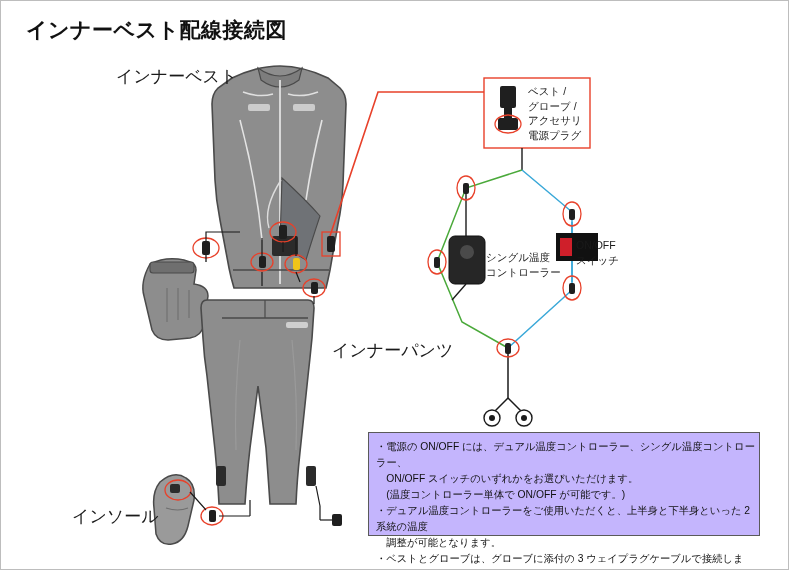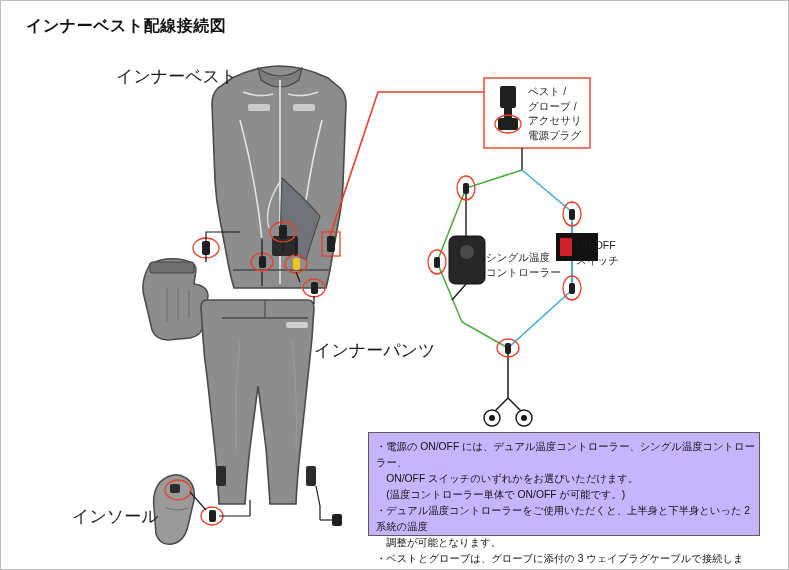--- a/index.html
+++ b/index.html
@@ -19,21 +19,21 @@
     position: absolute;
     left: 0; top: 0;
     width: 789px; height: 570px;
     border: 1px solid #bdbdbd;
     box-sizing: border-box;
   }
   .title {
     position: absolute;
     left: 26px;
     top: 16px;
-    font-size: 16px;
+    font-size: 21px;
     font-weight: bold;
     color: #111111;
     letter-spacing: 0.5px;
     white-space: nowrap;
   }
   .lbl {
     position: absolute;
     font-size: 17px;
     color: #1a1a1a;
     white-space: pre;
@@ -236,21 +236,21 @@
       <ellipse cx="508" cy="348" rx="11" ry="9" fill="none" stroke="#e8412a" stroke-width="1.3"></ellipse>
       <rect x="505" y="343" width="6" height="11" rx="2" fill="#1f1f1f"></rect>
     </g>
 
   </svg>
 
   <div class="onoff-box"></div>
   <div class="onoff-red"></div>
 
   <div class="lbl" style="left:116px; top:66px;">インナーベスト</div>
-  <div class="lbl" style="left:314px; top:340px;">インナーパンツ</div>
+  <div class="lbl" style="left:332px; top:340px;">インナーパンツ</div>
   <div class="lbl" style="left:72px; top:506px;">インソール</div>
 
   <div class="lbl-sm" style="left:486px; top:250px;">シングル温度
 コントローラー</div>
   <div class="lbl-sm" style="left:528px; top:84px;">ベスト /
 グローブ /
 アクセサリ
 電源プラグ</div>
   <div class="lbl-sm lbl-bold" style="left:576px; top:238px;">ON/OFF
 スイッチ</div>

